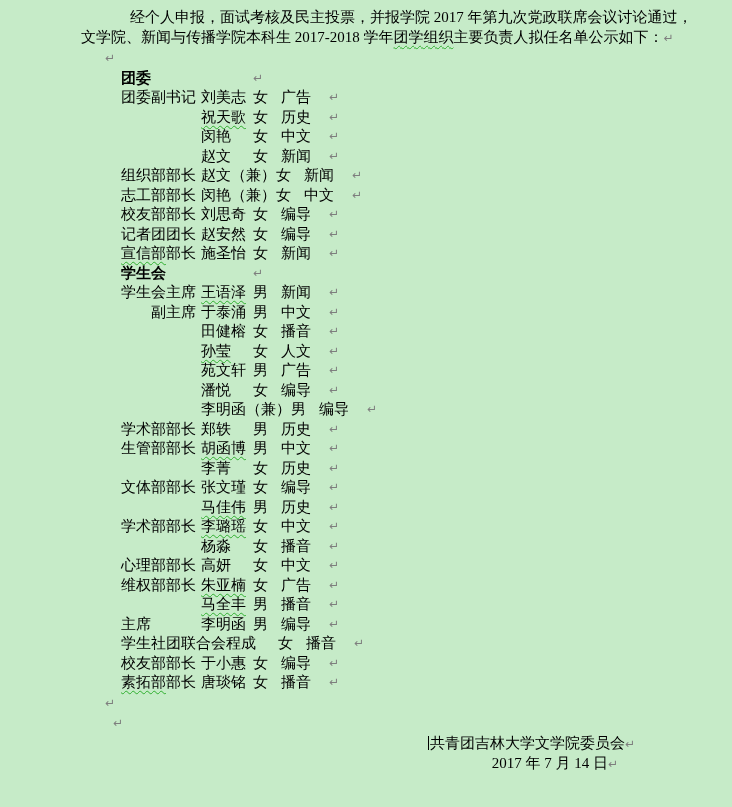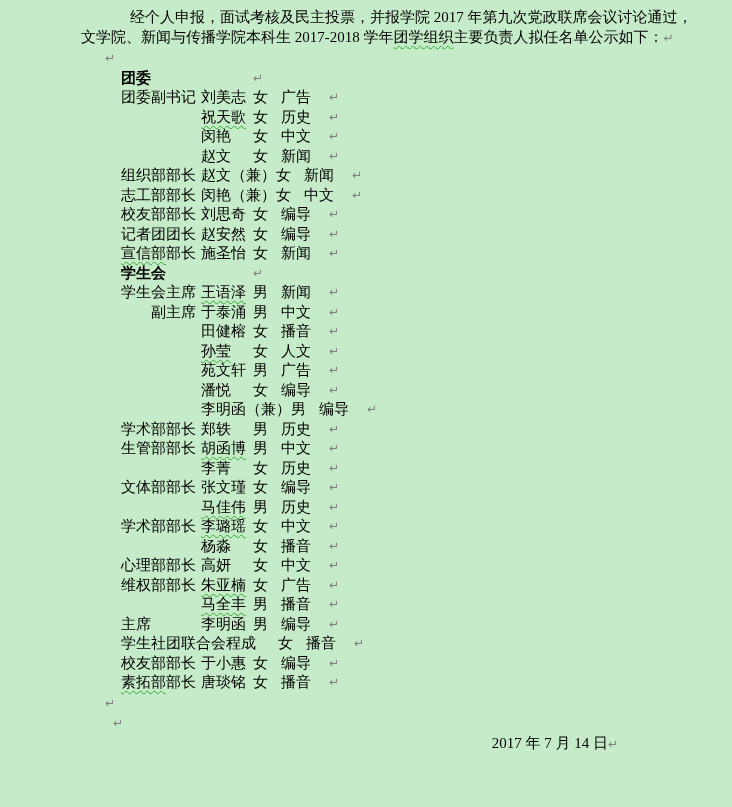--- a/index.html
+++ b/index.html
@@ -84,16 +84,17 @@
       <div class="row"><span class="c-role">学生社团联合会</span><span class="c-name">程成</span><span class="c-gender">女</span><span class="c-major">播音</span><span class="pilcrow">↵</span></div>
       <div class="row"><span class="c-role">校友部部长</span><span class="c-name">于小惠</span><span class="c-gender">女</span><span class="c-major">编导</span><span class="pilcrow">↵</span></div>
       <div class="row"><span class="c-role"><span class="squiggle">素拓部</span>部长</span><span class="c-name">唐琰铭</span><span class="c-gender">女</span><span class="c-major">播音</span><span class="pilcrow">↵</span></div>
     </div>
 
   <div class="line blank"><span class="pilcrow">↵</span></div>
 
 
   <div class="line blank2"><span class="pilcrow">↵</span></div>
 
+  <div class="sig-line"><span class="caret"></span><span>共青团吉林大学文学院委员会</span><span class="pilcrow">↵</span></div>
 
   <div class="date-line"><span>2017 年 7 月 14 日</span><span class="pilcrow">↵</span></div>
 
 </div>
 
 </body></html>

